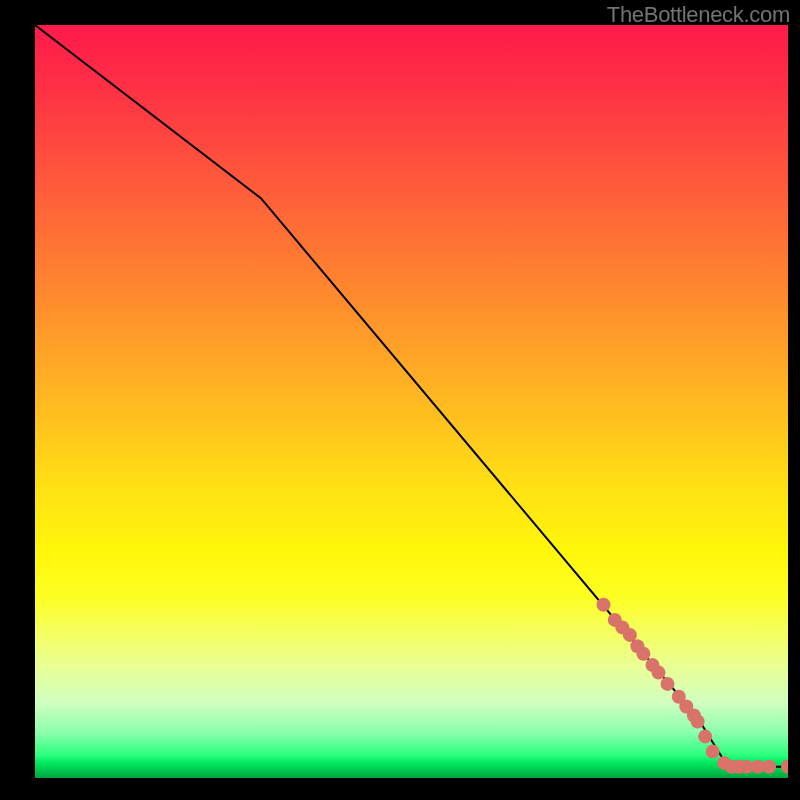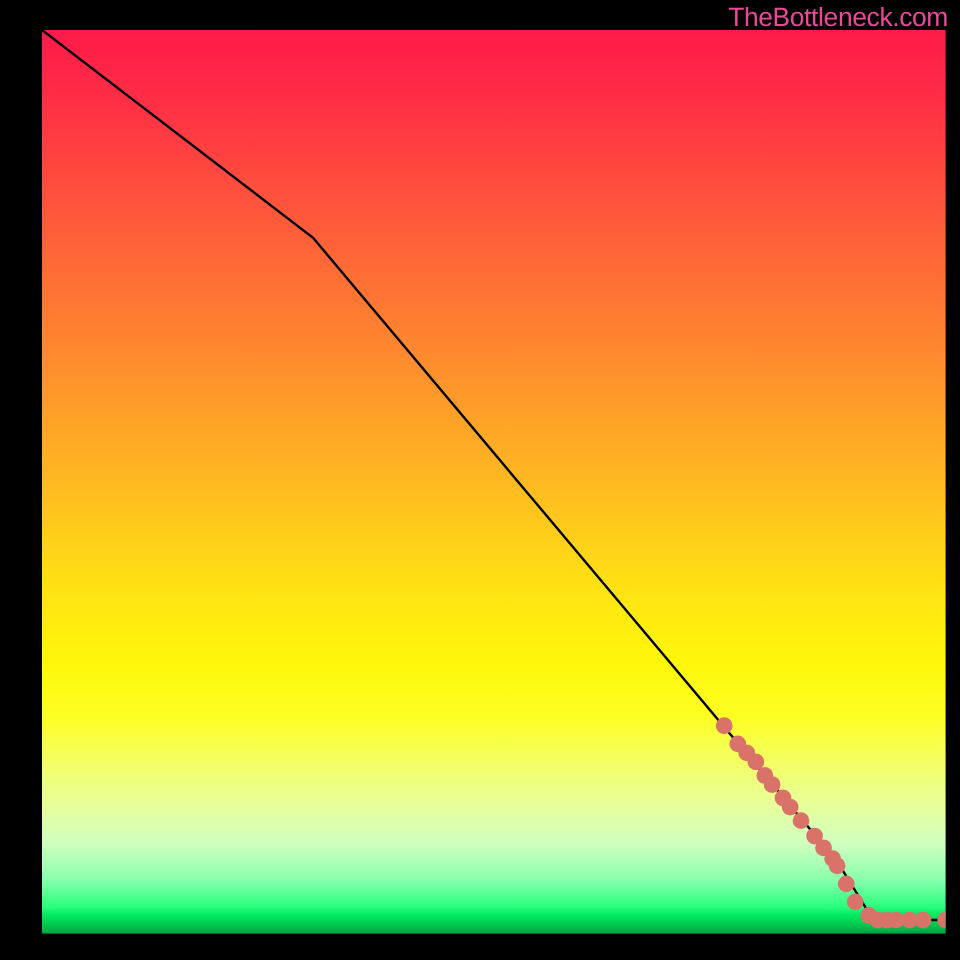--- a/index.html
+++ b/index.html
@@ -8,21 +8,21 @@
     width: 800px;
     height: 800px;
     background: #000;
     font-family: Arial, Helvetica, sans-serif;
     overflow: hidden;
   }
   .watermark {
     position: absolute;
     top: 2px;
     right: 10px;
-    color: #ec4899;
+    color: #737373;
     font-size: 22px;
     font-weight: 500;
     z-index: 10;
     letter-spacing: -0.3px;
   }
   .frame {
     position: absolute;
     left: 0;
     top: 0;
     width: 800px;

